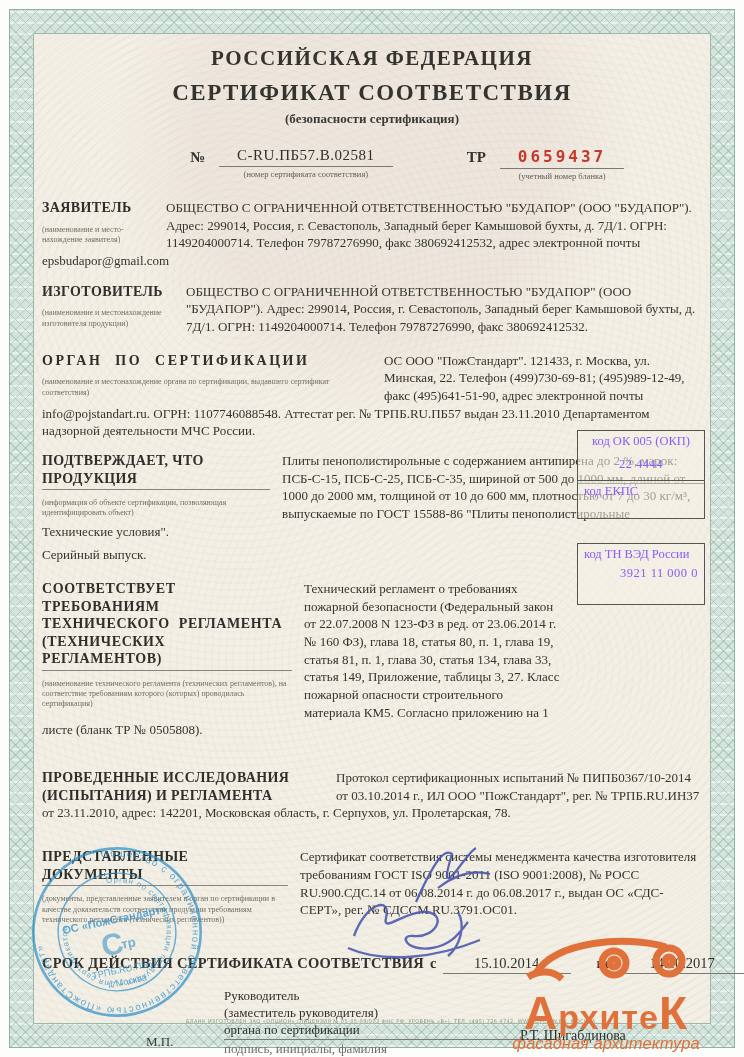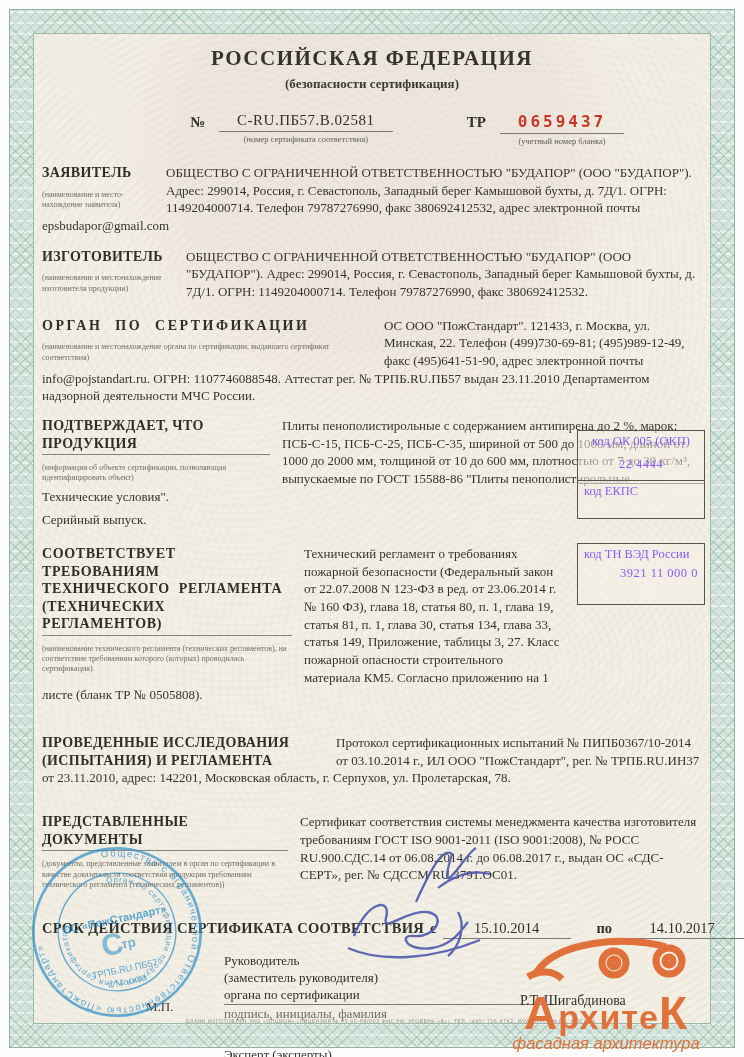--- a/index.html
+++ b/index.html
@@ -84,20 +84,21 @@
 </style>
 </head>
 <body>
 
 <div class="page">
   <div class="band"></div>
   <div class="paper">
 
     <div class="hdr">
       <div class="country">РОССИЙСКАЯ ФЕДЕРАЦИЯ</div>
+      <div class="title">СЕРТИФИКАТ СООТВЕТСТВИЯ</div>
       <div class="subtitle">(безопасности сертификация)</div>
     </div>
 
     <div class="numrow">
       <span class="sign">№</span>
       <span class="numcell">
         <span class="val">C-RU.ПБ57.В.02581</span>
         <span class="cap">(номер сертификата соответствия)</span>
       </span>
       <span class="sign trlbl">ТР</span>

